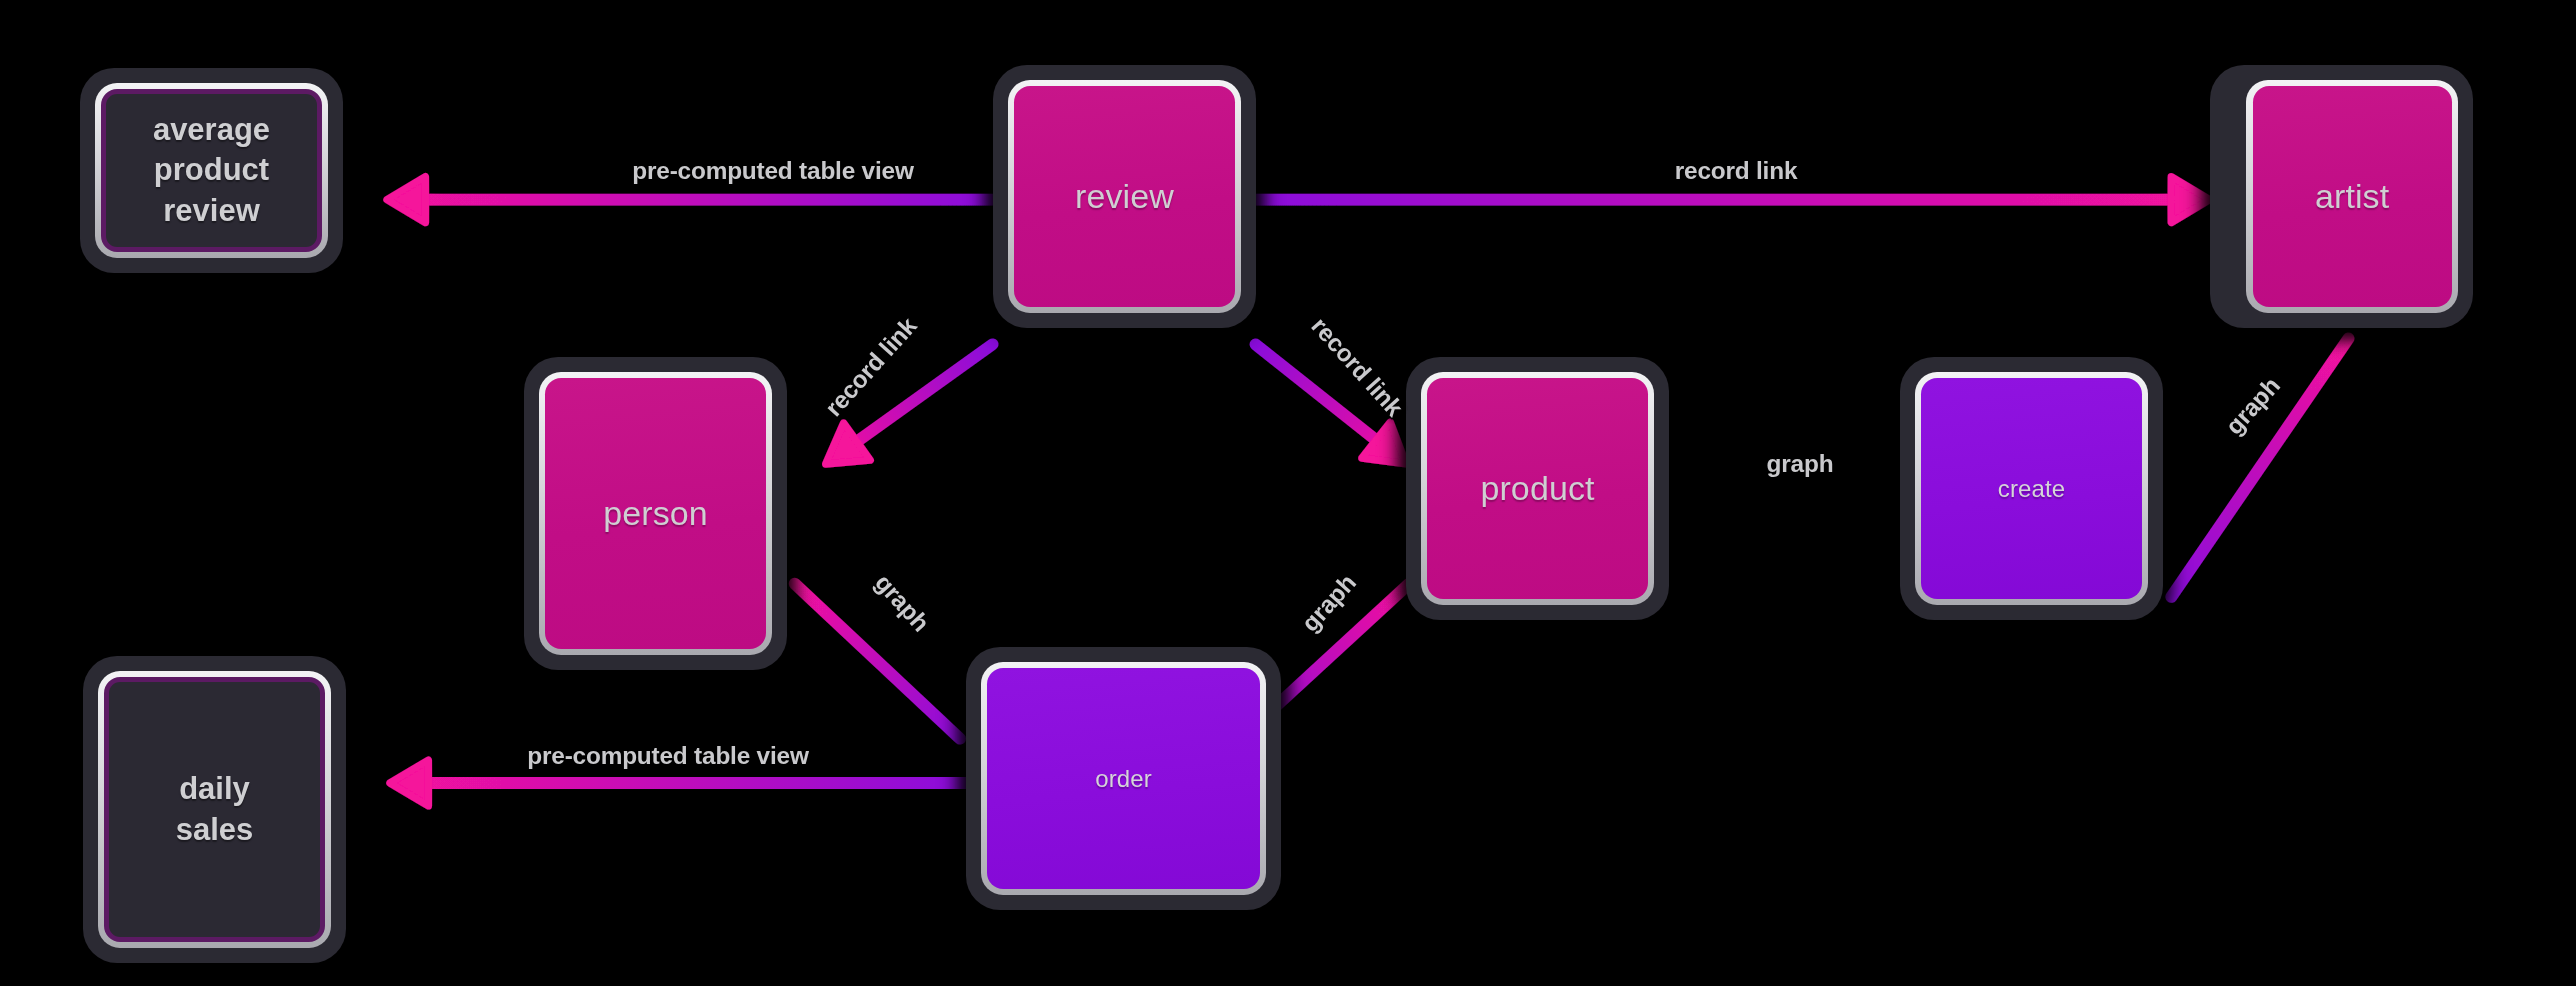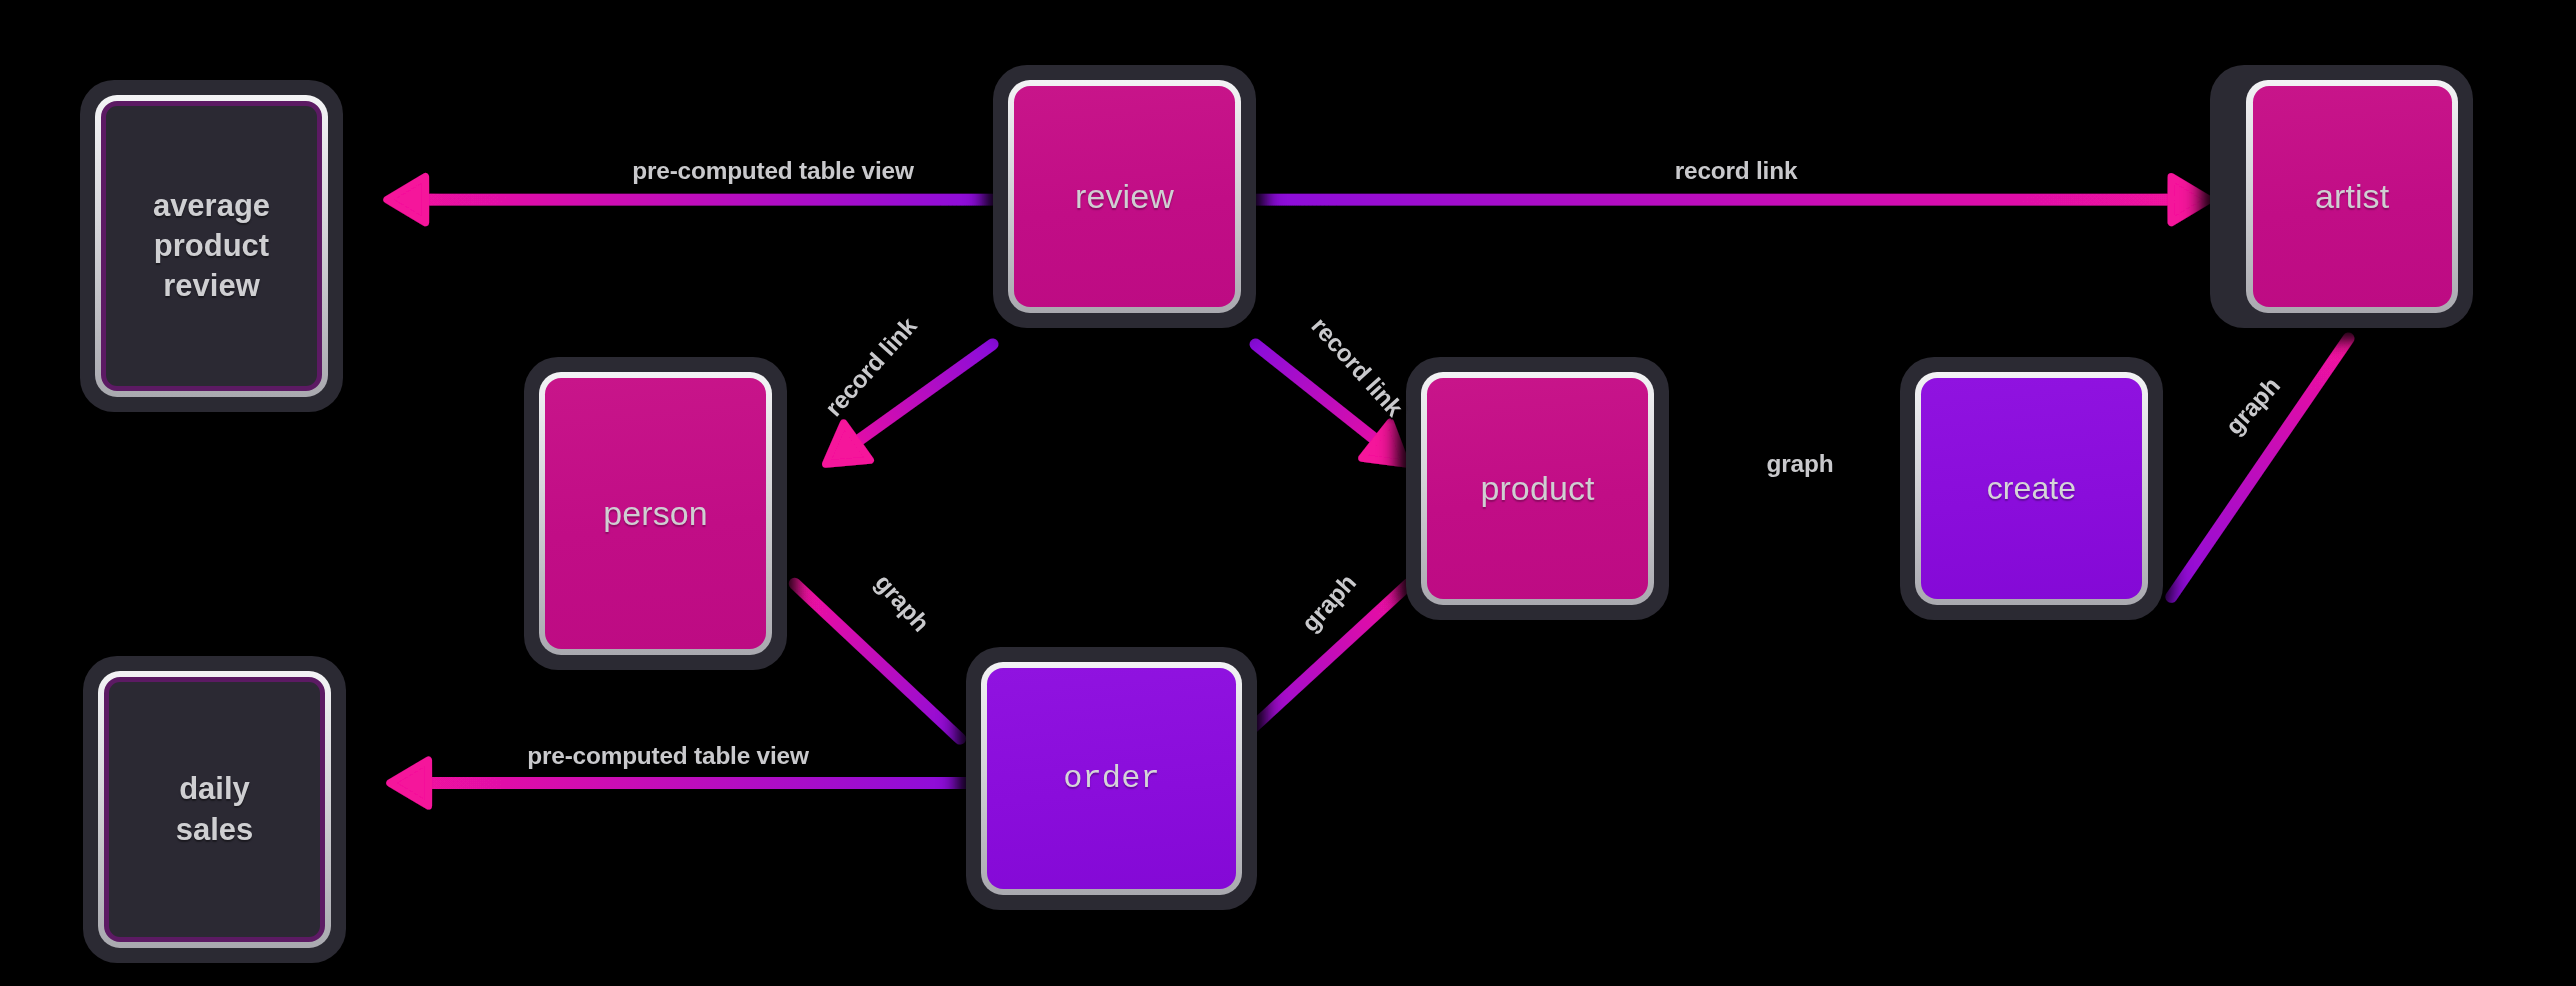--- a/index.html
+++ b/index.html
@@ -60,21 +60,21 @@
     color: #cfcfd2;
     font-size: 34px;
     font-weight: 400;
     letter-spacing: 0.1px;
     text-shadow: 0 1.5px 1.5px rgba(0,0,0,0.28);
   }
   
   .node.action .node-face {
     background: linear-gradient(175deg, #9013e0 0%, #8a0ddb 55%, #8409d6 100%);
     color: #d5d5d8;
-    font-size: 32px;
+    font-size: 24px;
     font-weight: 400;
     letter-spacing: 0.1px;
     text-shadow: 0 1.5px 1.5px rgba(0,0,0,0.28);
   }
   
   .node.view .node-face {
     background: #2b2933;
     border: 5.2px solid #5c1a63;
     color: #cfcfd2;
     font-size: 31px;
@@ -173,21 +173,21 @@
       <g filter="url(#edgeglow)">
         <line x1="2940" y1="808" x2="3180" y2="458" stroke="url(#grad-7)" stroke-width="16" stroke-linecap="round"></line>
       </g>
       <g filter="url(#edgeglow)">
         <line x1="1308" y1="1060" x2="568" y2="1060" stroke="url(#grad-8)" stroke-width="16" stroke-linecap="round"></line>
         <polygon points="528,1060 580,1029 580,1091" fill="#f5129b" stroke="#f5129b" stroke-width="10" stroke-linejoin="round"></polygon>
       </g>
     </svg>
 
   <div id="node-layer">
-      <div class="node view" style="left: 80px; top: 80px; width: 263px; height: 332px;">
+      <div class="node view" style="left: 80px; top: 68px; width: 263px; height: 205px;">
         <div class="node-ring">
           <div class="node-face">
             <span class="line">average</span>
             <span class="line">product</span>
             <span class="line">review</span>
           </div>
         </div>
       </div>
       <div class="node entity" style="left: 993px; top: 65px; width: 263px; height: 263px;">
         <div class="node-ring">
@@ -217,21 +217,21 @@
           </div>
         </div>
       </div>
       <div class="node action" style="left: 1900px; top: 357px; width: 263px; height: 263px;">
         <div class="node-ring">
           <div class="node-face">
             <span class="line">create</span>
           </div>
         </div>
       </div>
-      <div class="node action" style="left: 966px; top: 647px; width: 291px; height: 263px; font-family: Liberation Mono, monospace;">
+      <div class="node action" style="left: 966px; top: 647px; width: 315px; height: 263px;">
         <div class="node-ring">
           <div class="node-face">
             <span class="line">order</span>
           </div>
         </div>
       </div>
       <div class="node view" style="left: 83px; top: 656px; width: 263px; height: 307px;">
         <div class="node-ring">
           <div class="node-face">
             <span class="line">daily</span>

